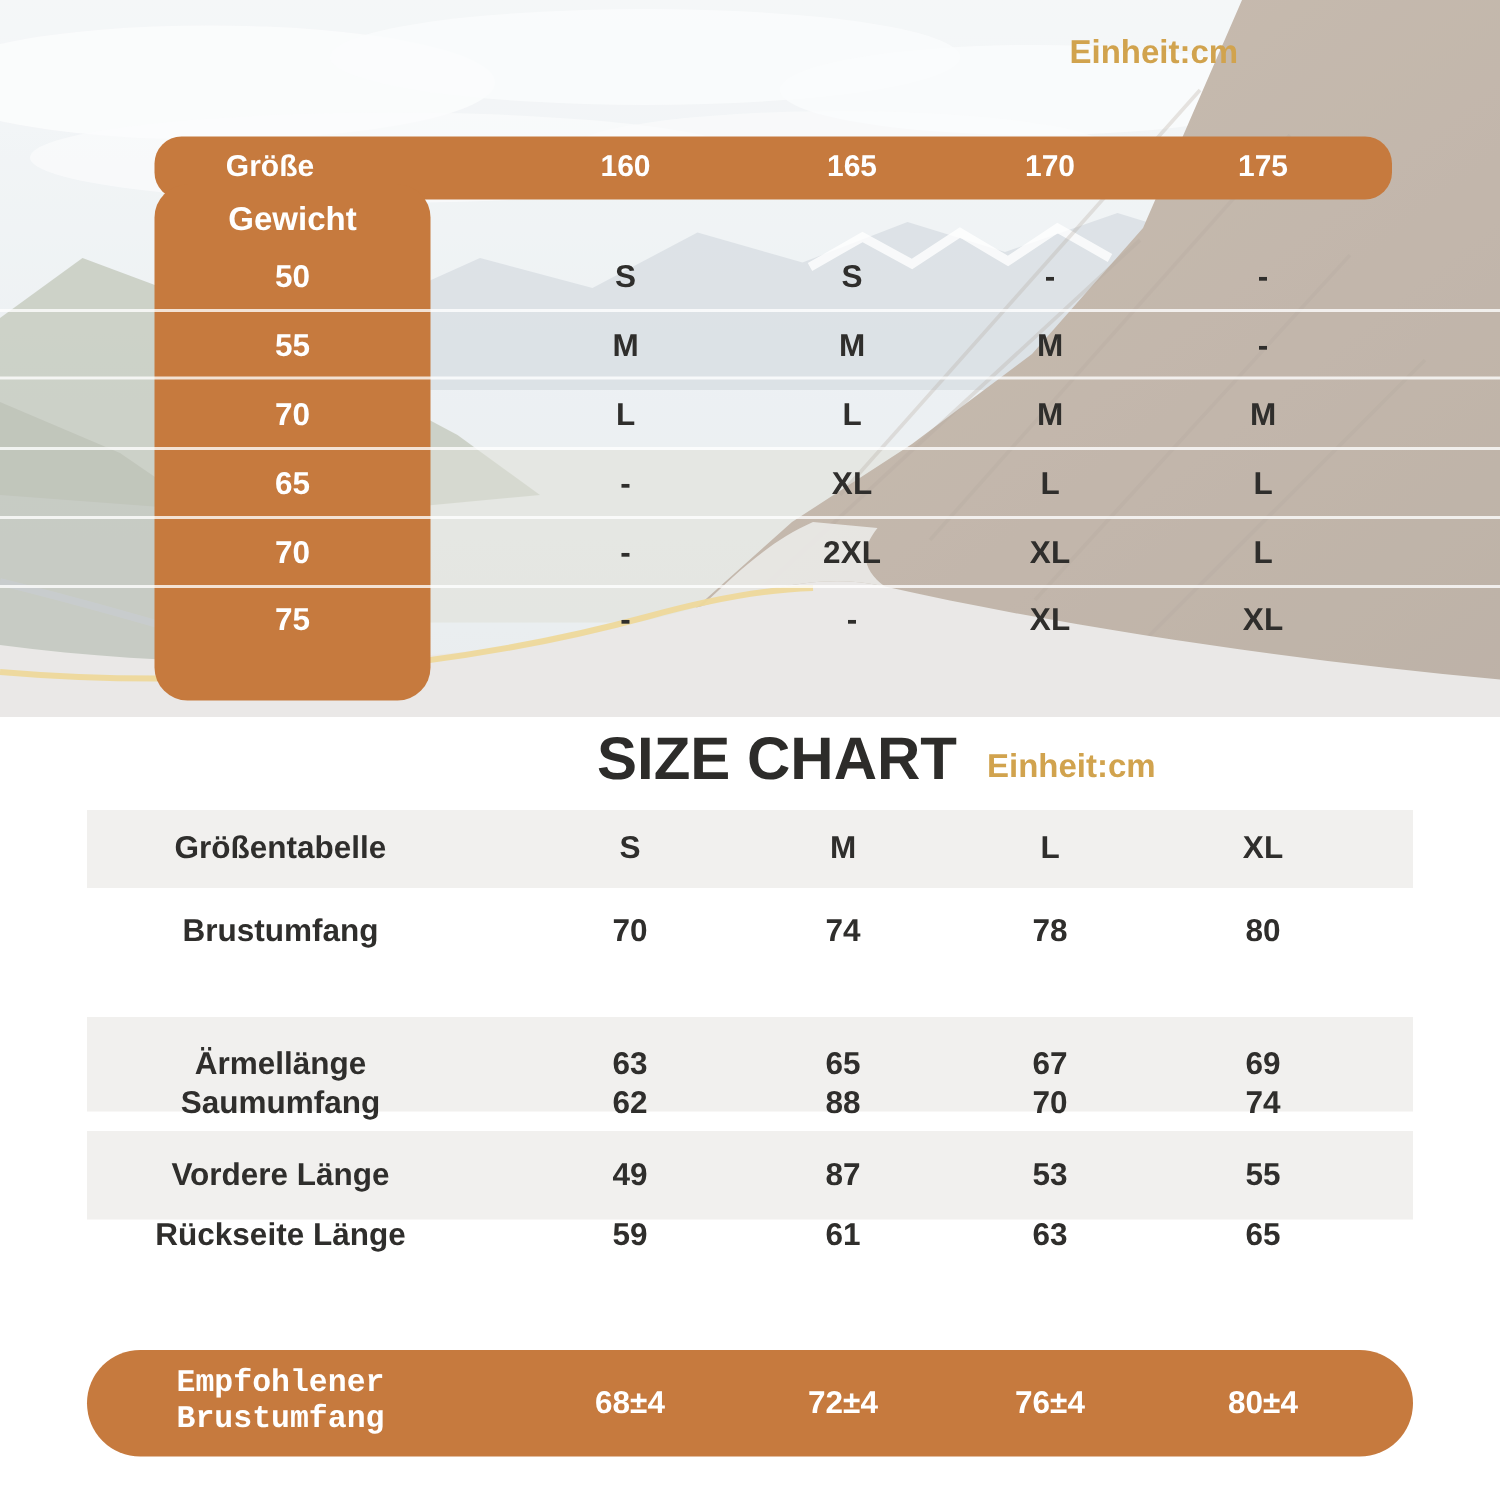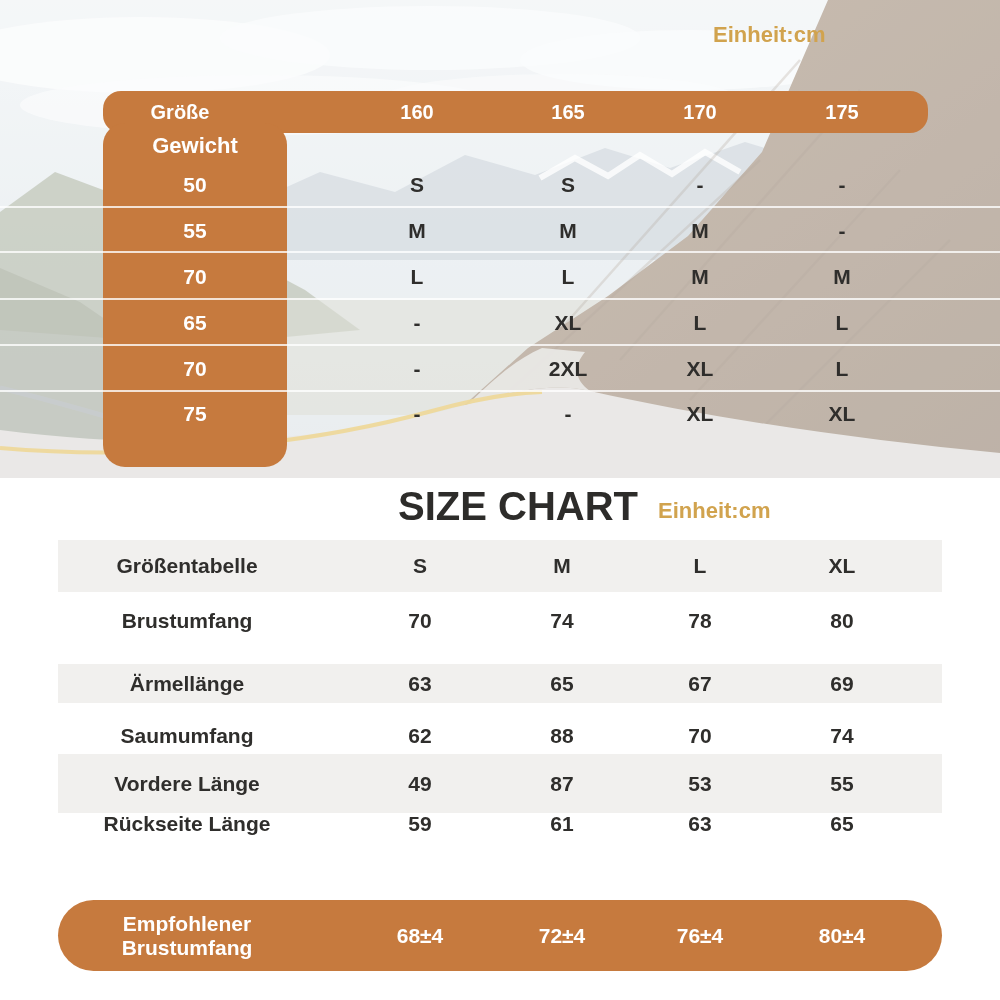--- a/index.html
+++ b/index.html
@@ -61,21 +61,21 @@
   .btrow{position:absolute;left:58px;width:884px;z-index:2;}
   .btrow.stripe{background:var(--stripe);}
   .btrow .cell{color:var(--cell);font-size:21px;}
   .footpill{
     position:absolute;left:58px;top:900px;width:884px;height:71px;border-radius:36px;
     background:var(--accent);z-index:2;
   }
   .footpill .cell{color:#ffffff;font-size:21px;}
   .footlabel{
     position:absolute;left:129px;top:50%;transform:translate(-50%,-50%);
-    color:#ffffff;font-size:21px;font-weight:800;line-height:1.16;text-align:center;white-space:nowrap;
+    color:#ffffff;font-size:21px;font-weight:800;line-height:1.16;text-align:center;white-space:nowrap;font-family:Liberation Mono, monospace;
   }
 </style>
 </head>
 <body>
 
 <div class="page">
 
   <div class="photo">
     <svg width="1000" height="478" viewBox="0 0 1000 478" xmlns="http://www.w3.org/2000/svg">
       <defs>
@@ -190,21 +190,21 @@
     <span class="cell" style="left:642px">L</span>
     <span class="cell" style="left:784px">XL</span>
   </div>
   <div class="btrow" style="top:592px;height:58px">
     <span class="cell" style="left:129px">Brustumfang</span>
     <span class="cell" style="left:362px">70</span>
     <span class="cell" style="left:504px">74</span>
     <span class="cell" style="left:642px">78</span>
     <span class="cell" style="left:784px">80</span>
   </div>
-  <div class="btrow stripe" style="top:664px;height:39px">
+  <div class="btrow stripe" style="top:678px;height:63px">
     <span class="cell" style="left:129px">Ärmellänge</span>
     <span class="cell" style="left:362px">63</span>
     <span class="cell" style="left:504px">65</span>
     <span class="cell" style="left:642px">67</span>
     <span class="cell" style="left:784px">69</span>
   </div>
   <div class="btrow" style="top:697px;height:78px">
     <span class="cell" style="left:129px">Saumumfang</span>
     <span class="cell" style="left:362px">62</span>
     <span class="cell" style="left:504px">88</span>

